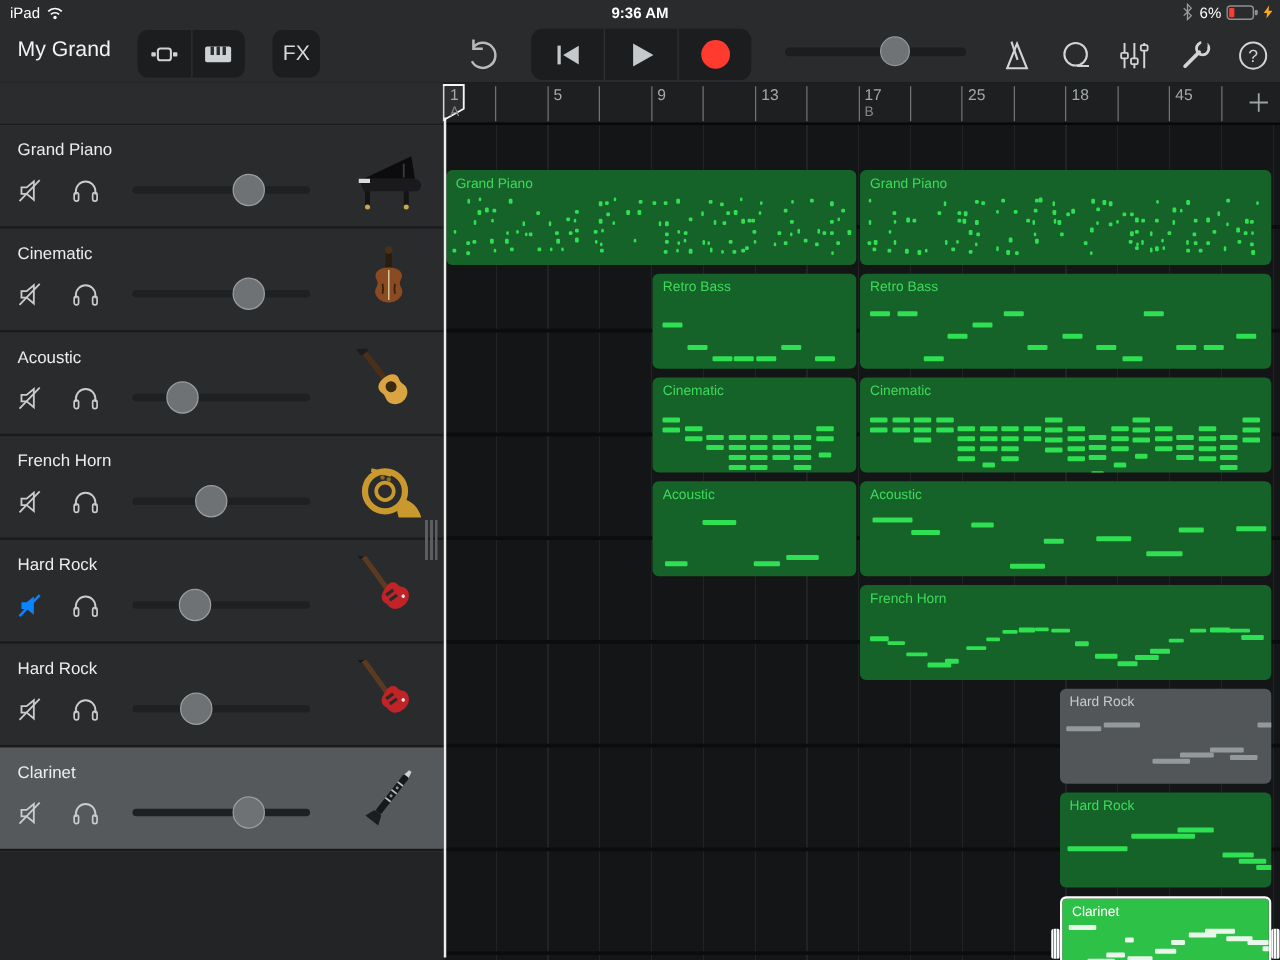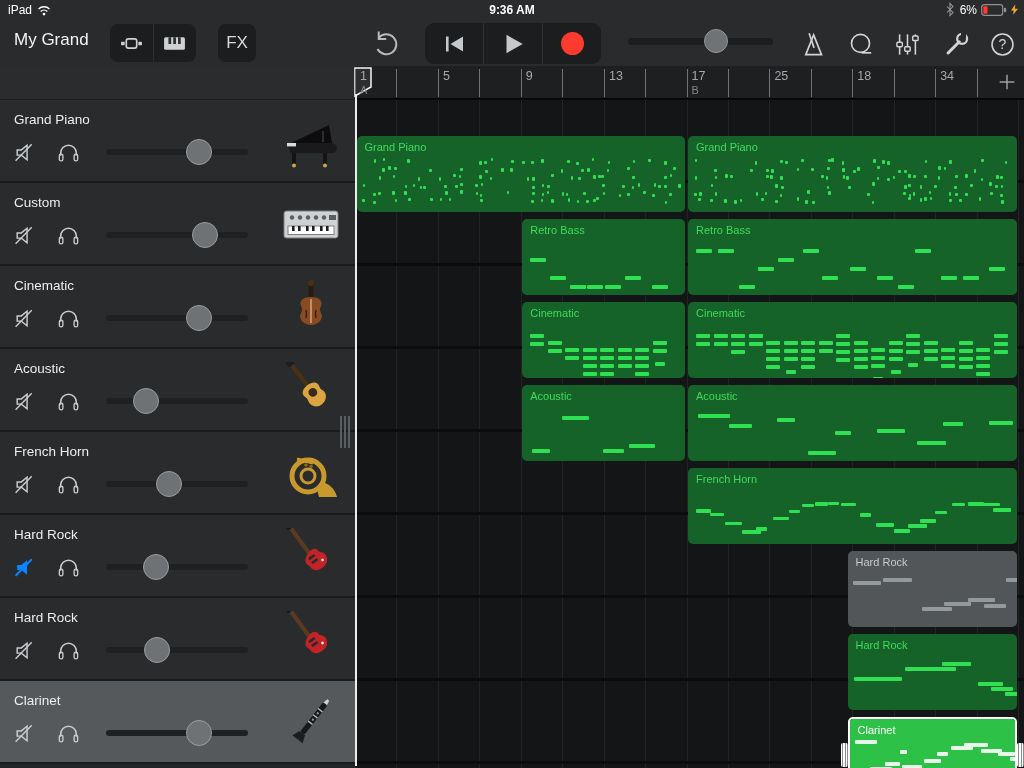--- a/index.html
+++ b/index.html
@@ -317,35 +317,20 @@
             <use href="#i-phones"></use>
           </svg>
     <div class="t-slider">
       <div class="t-thumb" style="left: 80.04px;"></div>
     </div>
     <svg class="t-ins ins" viewBox="0 0 64 56">
             <use href="#ins-grand-piano"></use>
           </svg>
   </div>
         <div class="trow">
-    <div class="t-name">Custom</div>
-    <svg class="t-mute" viewBox="0 0 24 24">
-            <use href="#i-mute"></use>
-          </svg>
-    <svg class="t-phones" viewBox="0 0 24 24">
-            <use href="#i-phones"></use>
-          </svg>
-    <div class="t-slider">
-      <div class="t-thumb" style="left: 85.84px;"></div>
-    </div>
-    <svg class="t-ins ins" viewBox="0 0 64 56">
-            <use href="#ins-synth"></use>
-          </svg>
-  </div>
-        <div class="trow">
     <div class="t-name">Cinematic</div>
     <svg class="t-mute" viewBox="0 0 24 24">
             <use href="#i-mute"></use>
           </svg>
     <svg class="t-phones" viewBox="0 0 24 24">
             <use href="#i-phones"></use>
           </svg>
     <div class="t-slider">
       <div class="t-thumb" style="left: 80.04px;"></div>
     </div>
@@ -450,21 +435,21 @@
         <div class="tick-label" style="left: 170.76px;">9</div>
         <div class="tick" style="left: 248.64px;"></div>
         <div class="tick-label" style="left: 254px;">13</div>
         <div class="tick" style="left: 331.52px;"></div>
         <div class="tick-label" style="left: 336.52px;">17</div>
         <div class="tick" style="left: 414.4px;"></div>
         <div class="tick-label" style="left: 419.4px;">25</div>
         <div class="tick" style="left: 497.28px;"></div>
         <div class="tick-label" style="left: 502.28px;">18</div>
         <div class="tick" style="left: 580.16px;"></div>
-        <div class="tick-label" style="left: 585.16px;">34</div>
+        <div class="tick-label" style="left: 585.16px;">45</div>
         <div class="tick" style="left: 41.44px;"></div>
         <div class="tick" style="left: 124.32px;"></div>
         <div class="tick" style="left: 207.2px;"></div>
         <div class="tick" style="left: 290.08px;"></div>
         <div class="tick" style="left: 372.96px;"></div>
         <div class="tick" style="left: 455.84px;"></div>
         <div class="tick" style="left: 538.72px;"></div>
         <div class="tick" style="left: 621.6px;"></div>
         <div class="section-label" style="left: 5px;">A</div>
         <div class="section-label" style="left: 336.52px;">B</div>

